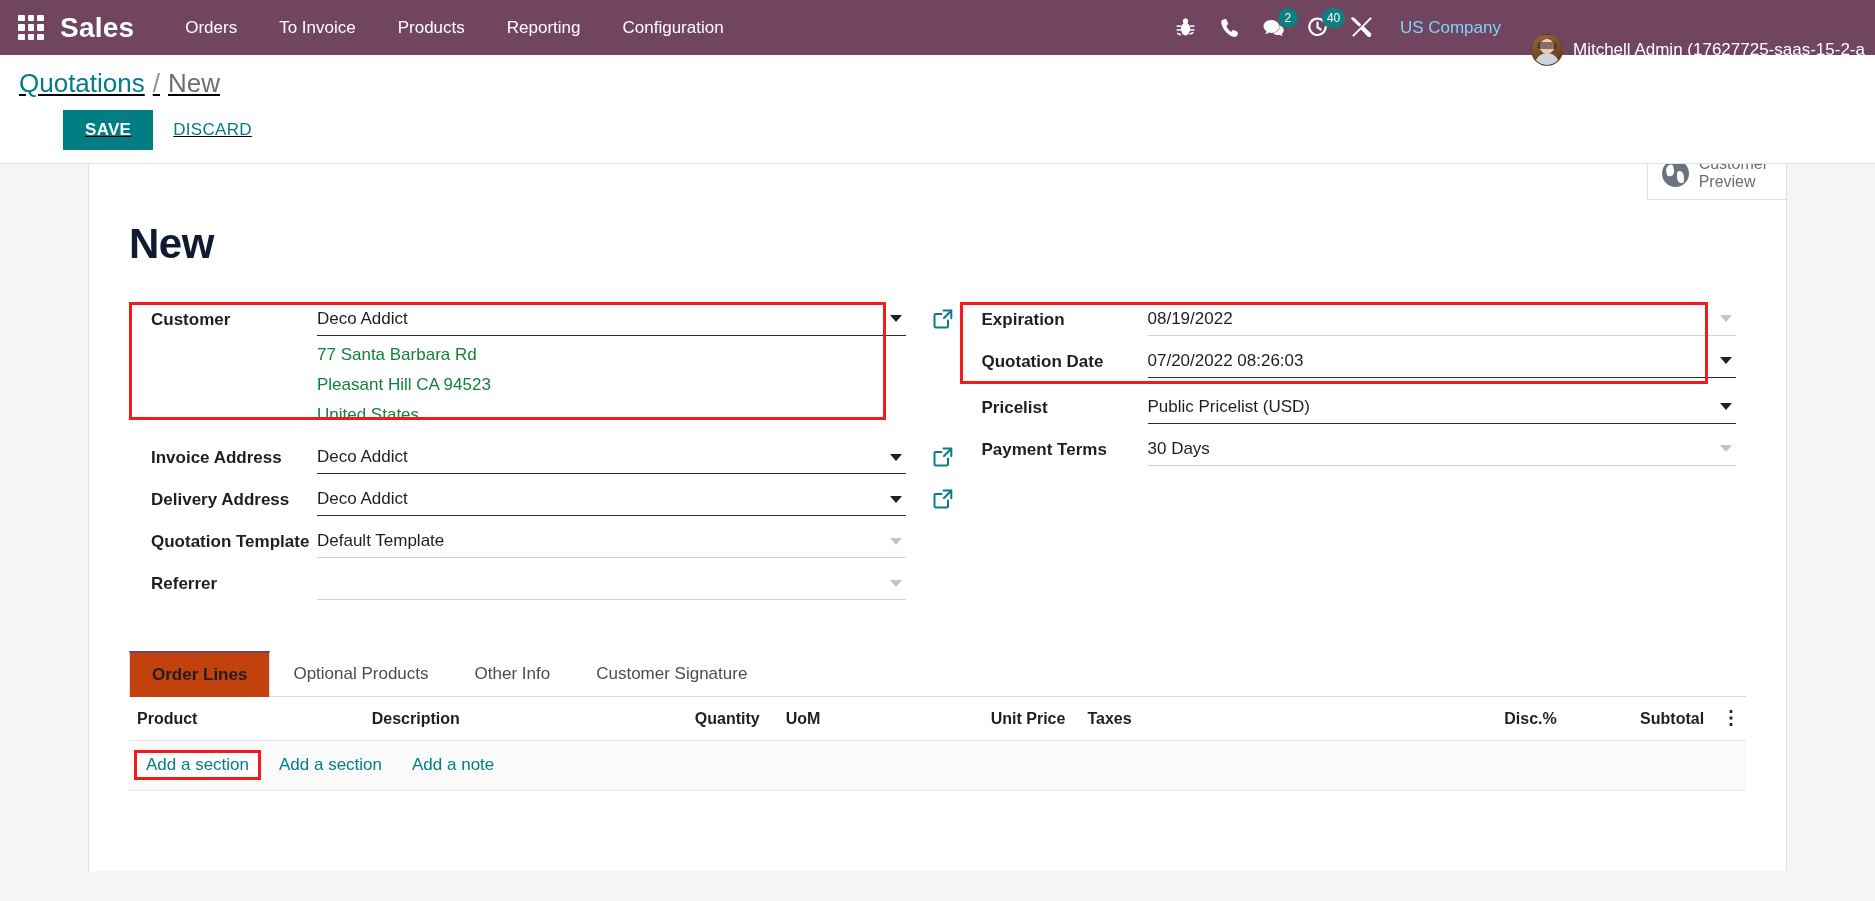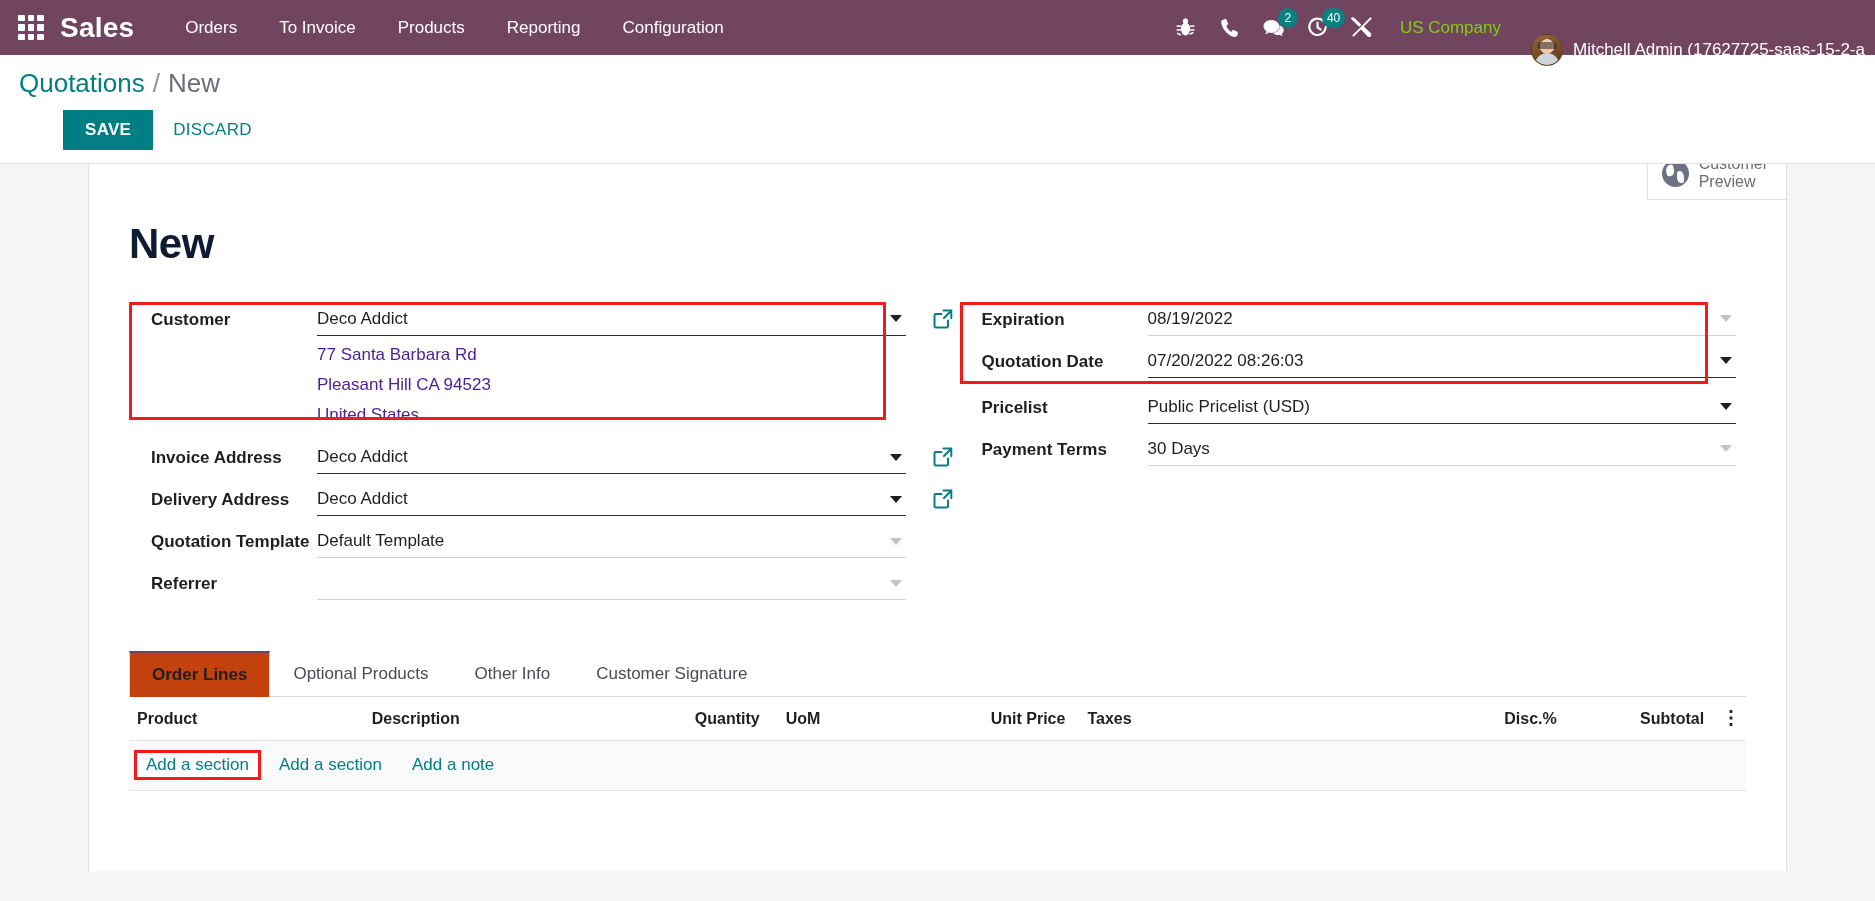--- a/index.html
+++ b/index.html
@@ -51,21 +51,21 @@
   .badge {
     position: absolute; top: 8px; left: 26px;
     background: #0c8080; color: #ffffff;
     font-size: 12px; line-height: 1;
     min-width: 20px; height: 20px;
     border-radius: 11px;
     display: flex; align-items: center; justify-content: center;
     padding: 0 5px; font-weight: 400;
   }
   .company-name {
-    font-size: 17px; color: #84cc16; padding: 8px 16px;
+    font-size: 17px; color: #7dd3fc; padding: 8px 16px;
     cursor: pointer; white-space: nowrap;
   }
   .user-block {
     display: flex; align-items: center; gap: 10px;
     padding: 0 10px 0 14px; cursor: pointer; margin-top: 44px;
   }
   .avatar {
     width: 32px; height: 32px; border-radius: 50%;
     background:
       radial-gradient(circle at 50% 38%, #f0c9a8 0 30%, rgba(0,0,0,0) 31%),
@@ -87,20 +87,21 @@
   }
   .user-name {
     font-size: 17px; color: #ffffff; white-space: nowrap;
   }
 
   
   .control-panel {
     background: #ffffff;
     padding: 14px 0 0 0;
     border-bottom: 1px solid #dfdfe4;
+    text-decoration: underline;
   }
   .breadcrumb {
     font-size: 26px; padding-left: 19px; line-height: 1.1;
     display: flex; align-items: baseline; gap: 8px;
   }
   .bc-link { color: #017e84; cursor: pointer; }
   .bc-sep { color: #8f8f9a; }
   .bc-current { color: #6d6d7a; }
 
   .btn-row {
@@ -215,21 +216,21 @@
     margin-left: 8px; margin-right: 4px;
     cursor: pointer;
   }
   .caret.muted { border-top-color: #c2c4cb; }
   .ext-link {
     position: absolute; right: -38px; top: 8px;
     width: 22px; height: 22px; cursor: pointer;
   }
   .addr-lines { padding: 4px 0 2px 0; }
   .addr-line {
-    font-size: 17px; color: #4c1d95;
+    font-size: 17px; color: #15803d;
     line-height: 1.78;
   }
 
   
   .notebook { padding: 20px 40px 0 40px; margin-top: 24px; }
   .tabs {
     display: flex; align-items: flex-end;
     border-bottom: 1px solid #d9dade;
   }
   .tab {

